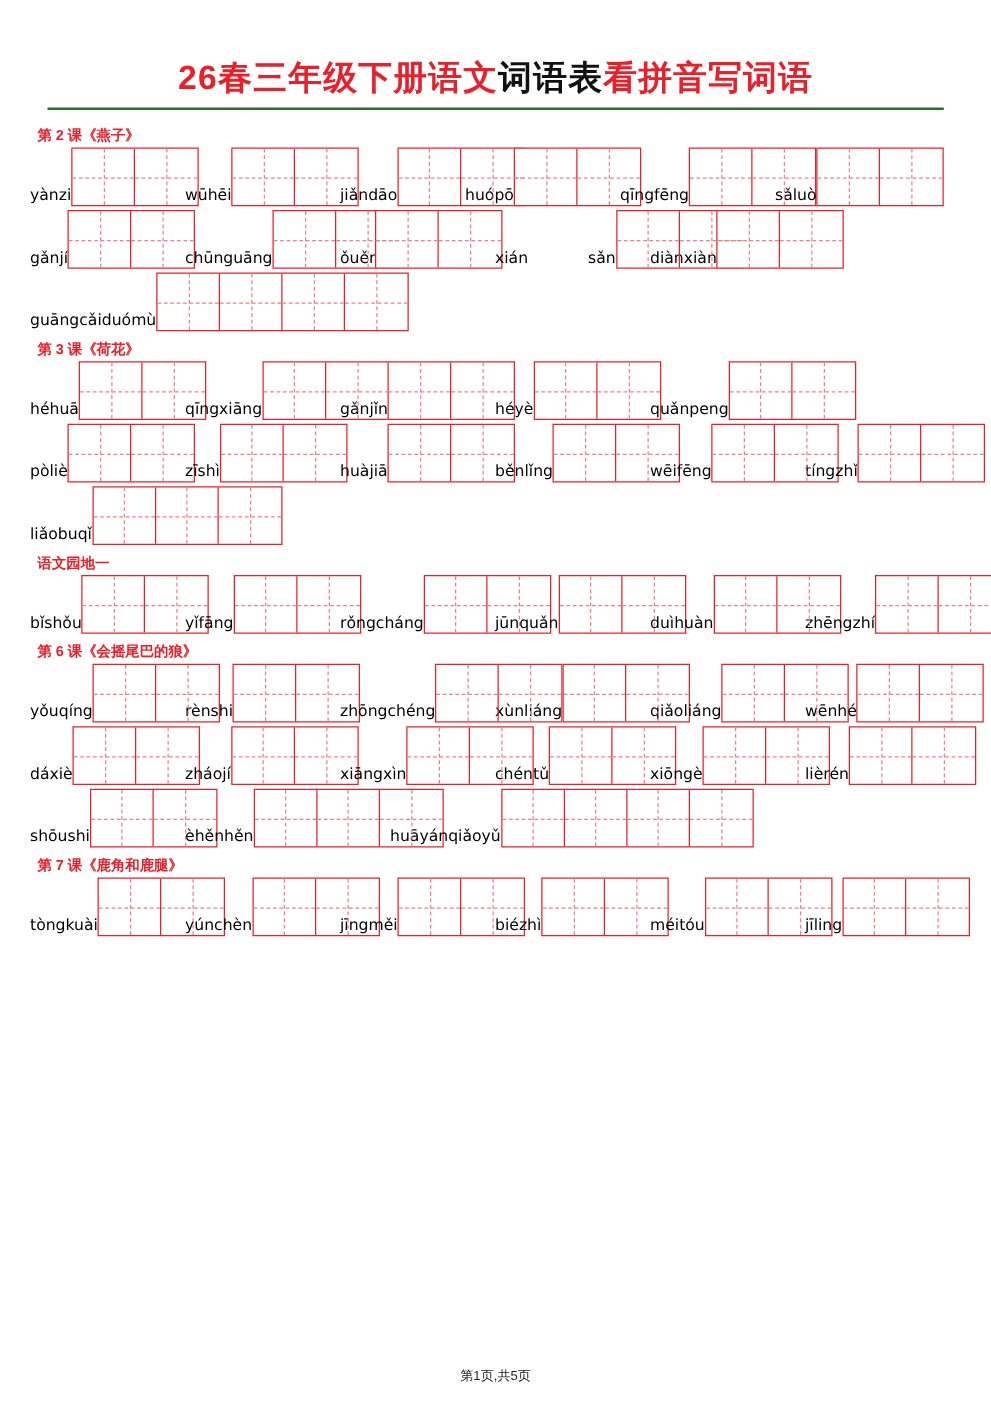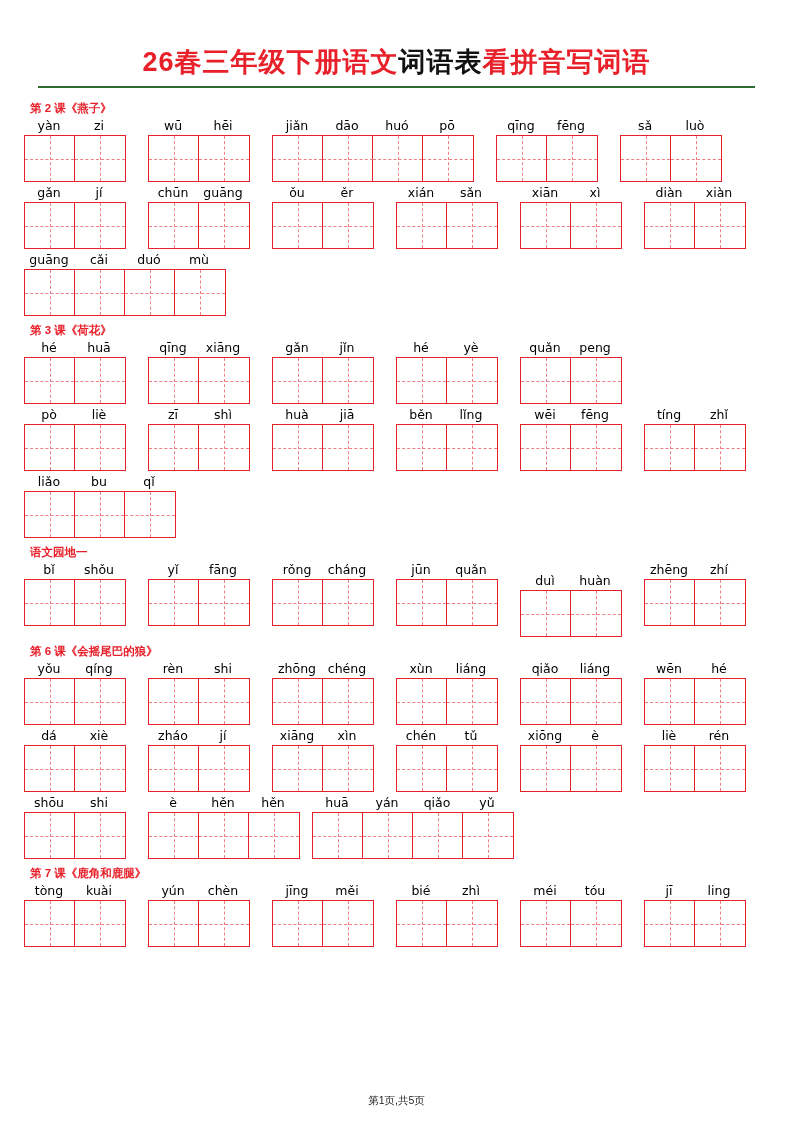--- a/index.html
+++ b/index.html
@@ -50,22 +50,22 @@
     letter-spacing: 0px;
   }
   
   .row {
     display: flex;
     align-items: flex-start;
     margin-bottom: 3px;
   }
   .word {
     display: flex;
-    flex-direction: column;
-    align-items: flex-start;
+    flex-direction: row;
+    align-items: flex-end;
   }
   .pinyin {
     display: flex;
     justify-content: space-around;
     font-size: 12.5px;
     font-family: "DejaVu Sans", sans-serif;
     line-height: 16px;
     height: 17px;
     box-sizing: border-box;
   }
@@ -220,33 +220,23 @@
           <div class="pinyin" style="width: 100px;">
             <span>ǒu</span>
             <span>ěr</span>
           </div>
           <div class="grid">
             <div class="cell"></div>
             <div class="cell"></div>
           </div>
         </div>
         <div class="word" style="width: 100px; margin-right: 24px;">
-          <div class="pinyin" style="width: 100px;">
+          <div class="pinyin" style="width: 100px; gap: 48px;">
             <span>xián</span>
             <span>sǎn</span>
-          </div>
-          <div class="grid">
-            <div class="cell"></div>
-            <div class="cell"></div>
-          </div>
-        </div>
-        <div class="word" style="width: 100px; margin-right: 24px;">
-          <div class="pinyin" style="width: 100px;">
-            <span>xiān</span>
-            <span>xì</span>
           </div>
           <div class="grid">
             <div class="cell"></div>
             <div class="cell"></div>
           </div>
         </div>
         <div class="word" style="width: 100px; margin-right: 24px;">
           <div class="pinyin" style="width: 100px;">
             <span>diàn</span>
             <span>xiàn</span>

